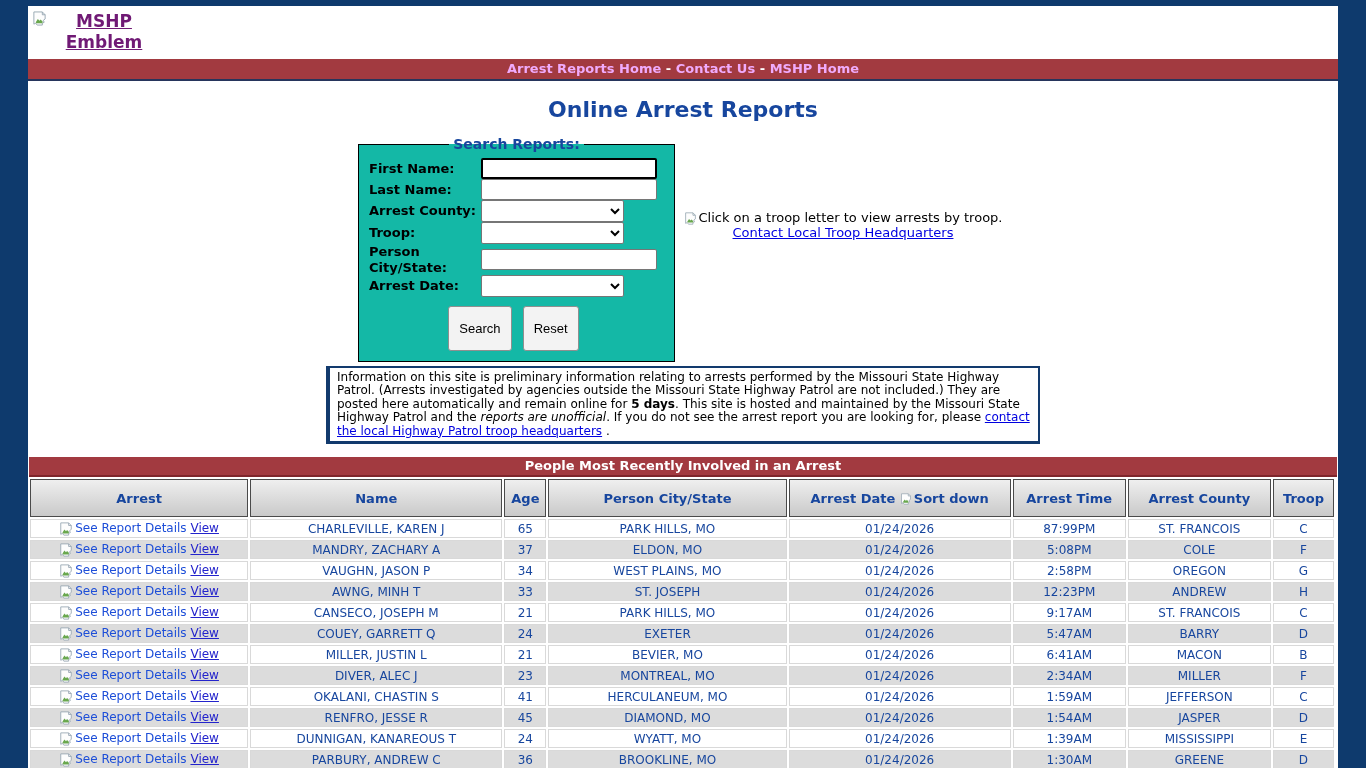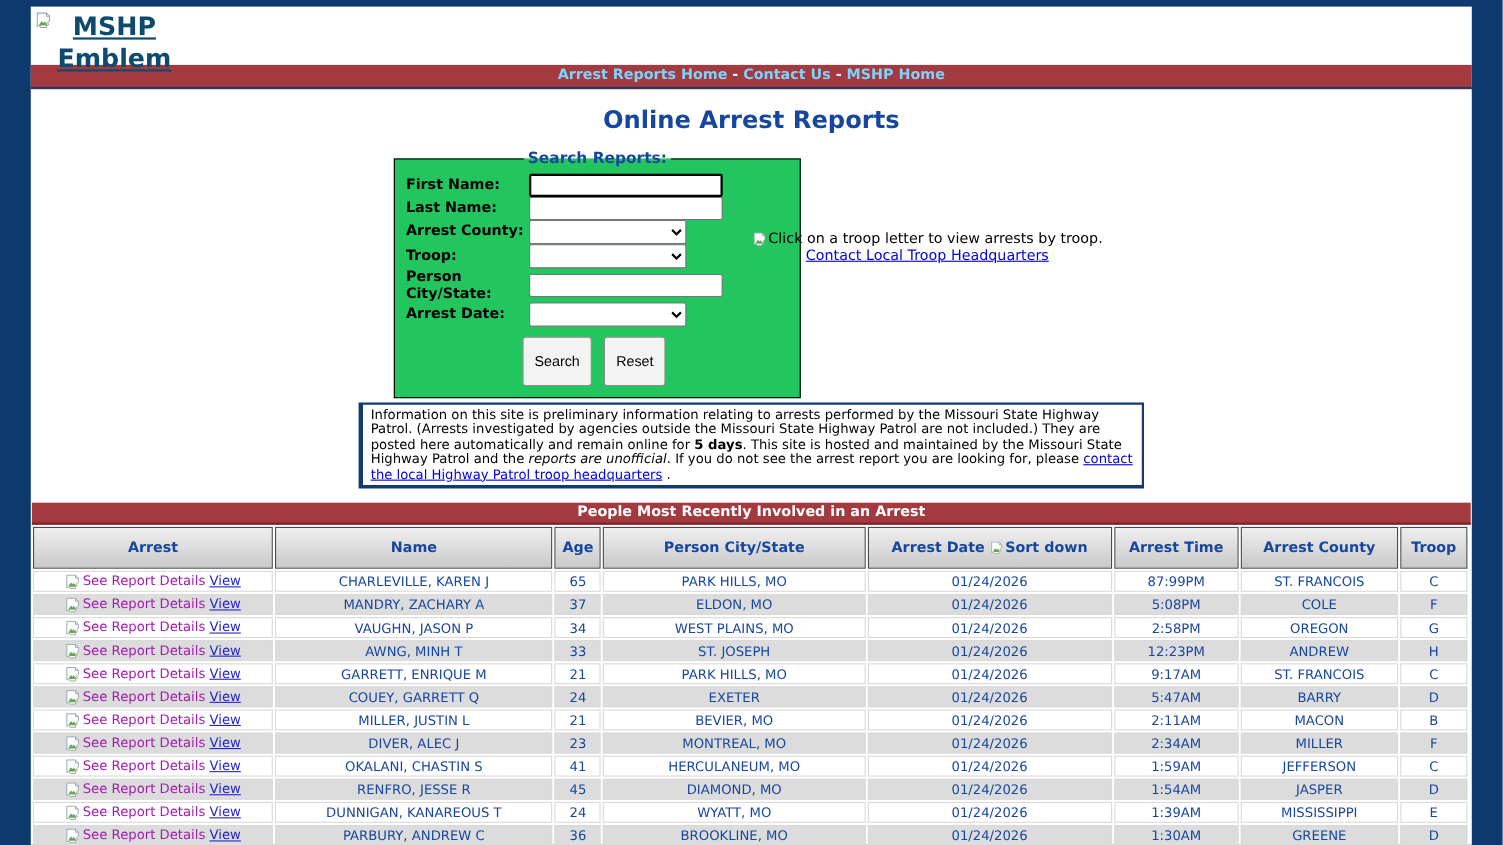--- a/index.html
+++ b/index.html
@@ -3,34 +3,34 @@
 <meta charset="utf-8">
 <style>
   * { margin:0; padding:0; box-sizing:border-box; }
   html,body { width:1366px; height:768px; overflow:hidden; }
   body { background:#0e3a6d; font-family:"DejaVu Sans","Liberation Sans",sans-serif; }
   .content { position:absolute; left:28px; top:6px; width:1310px; height:762px; background:#ffffff; }
 
   
   .site-header { padding:5px 0 4px 4px; height:53px; }
   .emblem-wrap { display:flex; align-items:flex-start; width:150px; }
-  .emblem-link { font-size:23px; font-weight:bold; color:#0c4a6e; text-decoration:underline; text-align:center; width:110px; line-height:1.25; }
+  .emblem-link { font-size:17px; font-weight:bold; color:#701a75; text-decoration:underline; text-align:center; width:110px; line-height:1.25; }
   .bimg { display:inline-block; vertical-align:middle; margin-right:2px; }
   .bimg svg { display:block; }
 
   
   .navbar { background:#a23a40; border-bottom:2px solid #27355c; text-align:center; padding:2px 0 3px 0; font-size:13px; font-weight:bold; color:#fff; }
-  .navbar a { color:#7dd3fc; text-decoration:none;text-align:center; }
+  .navbar a { color:#f0abfc; text-decoration:none;text-align:center; }
   .nav-sep { white-space:pre; }
 
   .page-title { text-align:center; color:#17469e; font-size:22px; font-weight:bold; margin-top:16px; }
 
   
   .main-row { position:relative; height:222px; margin-top:14px; }
-  fieldset.search-box { position:absolute; left:330px; top:0; width:370px; border:1px solid #000; padding:4px 10px 10px 10px; background:#22c55e; }
+  fieldset.search-box { position:absolute; left:330px; top:0; width:317px; border:1px solid #000; padding:4px 10px 10px 10px; background:#14b8a6; }
   fieldset.search-box legend { margin:0 auto; padding:0 4px; color:#17469e; font-weight:bold; font-size:14px; }
   .form-grid { display:grid; grid-template-columns:112px 1fr; row-gap:0; align-items:center; margin-top:2px; }
   .form-label { font-weight:bold; font-size:13px; color:#000; line-height:1.2; }
   .txt { width:176px; height:21px; border:1px solid #767676; font-size:13px; padding:0 3px; border-radius:2px; }
   .txt.focused { border:2px solid #000; }
   .sel { width:143px; height:22px; border:1px solid #767676; font-size:13px; background:#fff; border-radius:2px; }
   .btn-row { text-align:center; margin-top:9px; }
   .btn { font-size:13px; padding:14px 10px; border:1px solid #8f8f8f; background:#f3f3f3; border-radius:3px; margin:0 6px 0 0; }
 
   .troop-block { position:absolute; left:650px; top:74px; width:330px; text-align:center; font-size:13px; color:#000; line-height:1.18; }
@@ -46,21 +46,21 @@
   .banner { background:#a23a40; color:#fff; font-weight:bold; font-size:13px; text-align:center; margin:13px 1px 0 1px; padding:1px 0 2px 0; border-bottom:2px solid #7e262c; }
 
   
   table.arrests { border-collapse:separate; border-spacing:2px; table-layout:fixed; width:1308px; margin-left:0px; font-size:12px; }
   .c-arrest{width:218px}.c-name{width:252px}.c-age{width:42px}.c-city{width:238px}
   .c-date{width:222px}.c-time{width:113px}.c-county{width:143px}.c-troop{width:61px}
   table.arrests th { background:linear-gradient(#efefef,#c9c9c9); border:1px solid #4a4a4a; color:#17469e; font-weight:bold; font-size:13px; height:38px; padding:0; }
   table.arrests td { border:1px solid #d9d9d9; height:19px; text-align:center; color:#17469e; padding:0 2px; overflow:hidden; white-space:nowrap; }
   tr.row-odd td { background:#ffffff; }
   tr.row-even td { background:#dcdcdc; }
-  .alt-text { color:#a21caf; }
+  .alt-text { color:#1d4ed8; }
   .view-link { color:#2323cc; text-decoration:underline; }
   th .sort-alt { color:#17469e; }
 </style>
 </head>
 <body>
 
 <div class="content">
 
   <div class="site-header">
     <div class="emblem-wrap">
@@ -234,21 +234,21 @@
   <tr class="row-odd">
     <td>
       <span class="bimg">
         <svg width="14" height="14" viewBox="0 0 16 16">
                 <path d="M2 1h9l3 3v4.5l-2 1.5 1 2-2 1v2H5.5l-1.5-2-2 1z" fill="#fdfdfd" stroke="#98a7b2" stroke-width="1"></path>
                 <path d="M11 1v3h3" fill="none" stroke="#98a7b2"></path>
                 <path d="M4 12l2.2-3.4 1.8 1.9 1.2-1.4 2.3 2.4-.6 1.5H4.6z" fill="#69a74e"></path>
               </svg>
       </span><span class="alt-text">See Report Details</span> <a href="#" class="view-link">View</a>
     </td>
-    <td>GARRETT, ENRIQUE M</td>
+    <td>CANSECO, JOSEPH M</td>
     <td>21</td>
     <td>PARK HILLS, MO</td>
     <td>01/24/2026</td>
     <td>9:17AM</td>
     <td>ST. FRANCOIS</td>
     <td>C</td>
   </tr>
 
   <tr class="row-even">
     <td>
@@ -276,21 +276,21 @@
                 <path d="M2 1h9l3 3v4.5l-2 1.5 1 2-2 1v2H5.5l-1.5-2-2 1z" fill="#fdfdfd" stroke="#98a7b2" stroke-width="1"></path>
                 <path d="M11 1v3h3" fill="none" stroke="#98a7b2"></path>
                 <path d="M4 12l2.2-3.4 1.8 1.9 1.2-1.4 2.3 2.4-.6 1.5H4.6z" fill="#69a74e"></path>
               </svg>
       </span><span class="alt-text">See Report Details</span> <a href="#" class="view-link">View</a>
     </td>
     <td>MILLER, JUSTIN L</td>
     <td>21</td>
     <td>BEVIER, MO</td>
     <td>01/24/2026</td>
-    <td>2:11AM</td>
+    <td>6:41AM</td>
     <td>MACON</td>
     <td>B</td>
   </tr>
 
   <tr class="row-even">
     <td>
       <span class="bimg">
         <svg width="14" height="14" viewBox="0 0 16 16">
                 <path d="M2 1h9l3 3v4.5l-2 1.5 1 2-2 1v2H5.5l-1.5-2-2 1z" fill="#fdfdfd" stroke="#98a7b2" stroke-width="1"></path>
                 <path d="M11 1v3h3" fill="none" stroke="#98a7b2"></path>

